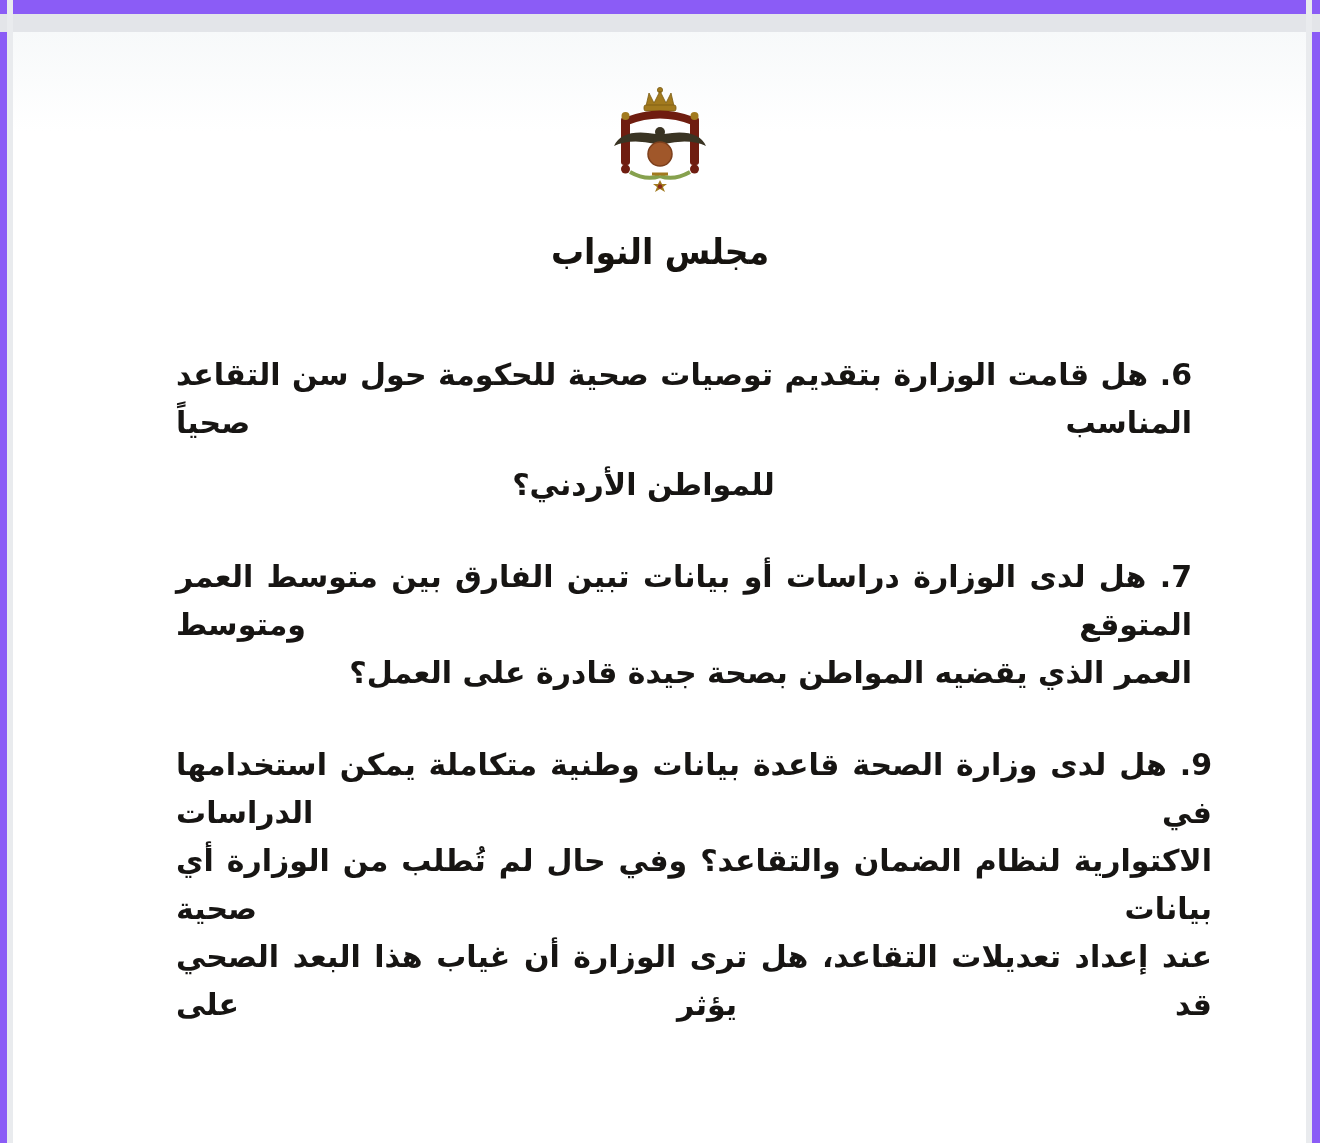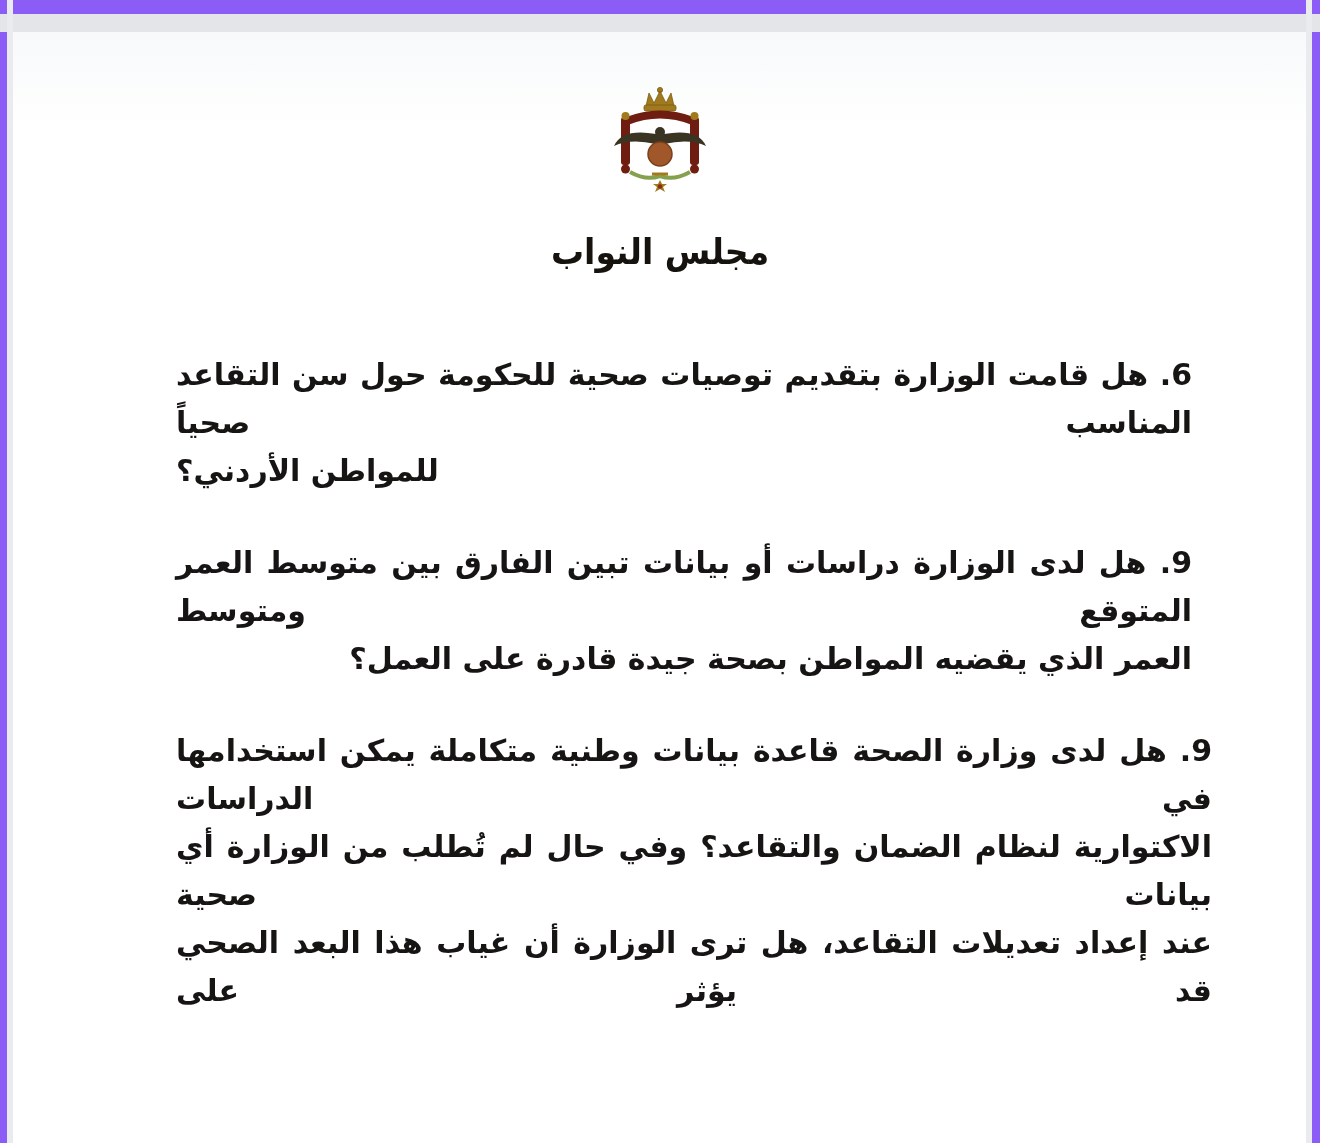--- a/index.html
+++ b/index.html
@@ -58,22 +58,23 @@
   .line { display: block; }
   .line.full {
     text-align: justify;
     text-align-last: justify;
   }
   .line.last-center {
     text-align: right;
     padding-left: 70px;
   }
   .line.last-right {
-    text-align: left;
+    text-align: center;
     padding-right: 81px;
+    margin-top: 14px;
   }
 </style>
 </head>
 <body>
 
 <div class="photo">
 
   <div class="edge-top-band"></div>
   <div class="edge-left-strip"></div>
   <div class="edge-right-strip"></div>
@@ -124,21 +125,21 @@
     </div>
 
     <div class="questions">
 
       <p class="q q6">
         <span class="line full">6. هل قامت الوزارة بتقديم توصيات صحية للحكومة حول سن التقاعد المناسب صحياً</span>
         <span class="line last-right">للمواطن الأردني؟</span>
       </p>
 
       <p class="q q7">
-        <span class="line full">9. هل لدى الوزارة دراسات أو بيانات تبين الفارق بين متوسط العمر المتوقع ومتوسط</span>
+        <span class="line full">7. هل لدى الوزارة دراسات أو بيانات تبين الفارق بين متوسط العمر المتوقع ومتوسط</span>
         <span class="line last-center">العمر الذي يقضيه المواطن بصحة جيدة قادرة على العمل؟</span>
       </p>
 
 
       <p class="q q9">
         <span class="line full">9. هل لدى وزارة الصحة قاعدة بيانات وطنية متكاملة يمكن استخدامها في الدراسات</span>
         <span class="line full">الاكتوارية لنظام الضمان والتقاعد؟ وفي حال لم تُطلب من الوزارة أي بيانات صحية</span>
         <span class="line full">عند إعداد تعديلات التقاعد، هل ترى الوزارة أن غياب هذا البعد الصحي قد يؤثر على</span>
 
       </p>

